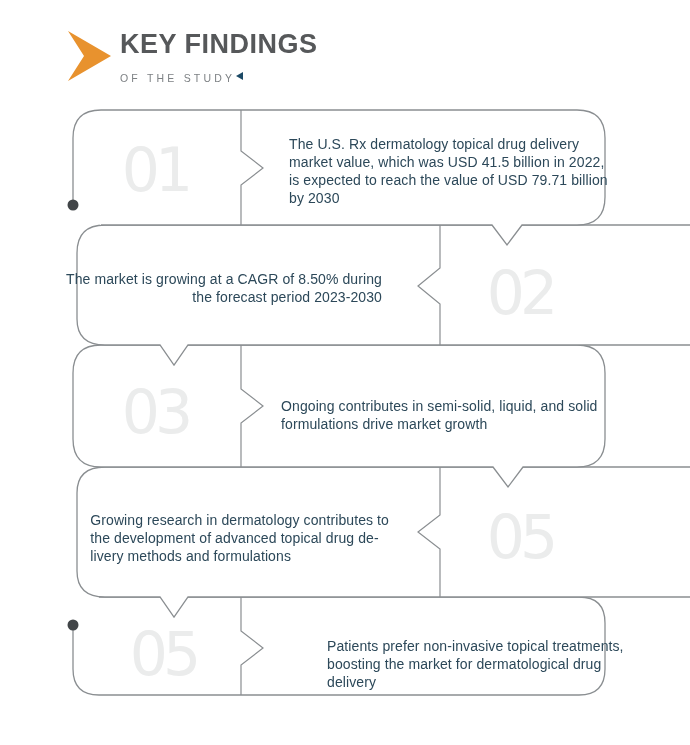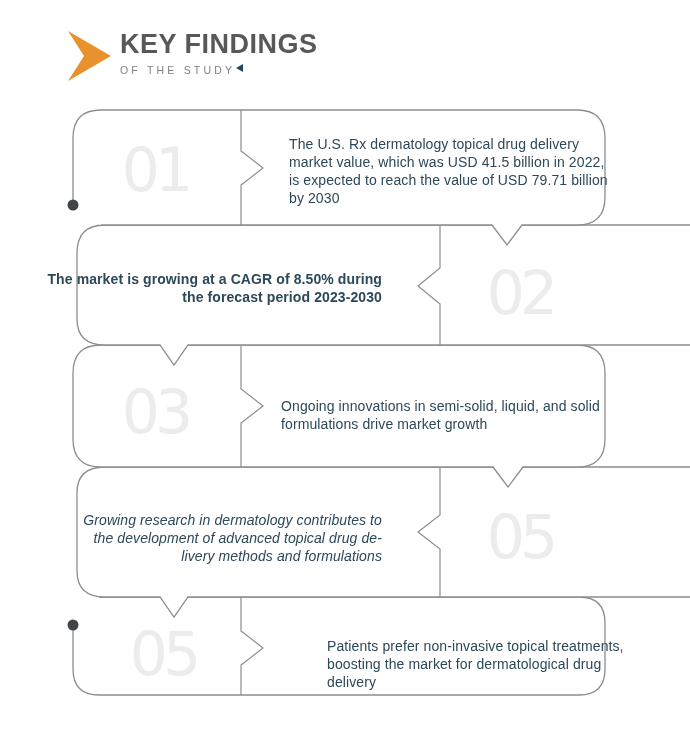--- a/index.html
+++ b/index.html
@@ -13,37 +13,37 @@
   .stage{position:relative;width:690px;height:737px;}
   svg.art{position:absolute;left:0;top:0;}
   .bubble{fill:#ffffff;stroke:var(--border-color);stroke-width:1.3;}
   .divider{fill:none;stroke:var(--border-color);stroke-width:1.2;}
   .dot{fill:var(--marker-dot);stroke:none;}
   .logo-poly{fill:var(--accent-orange);}
 
   .header{position:absolute;left:67px;top:30px;display:flex;align-items:flex-start;}
   .title-wrap{margin-left:7px;}
   .title{font-size:27px;font-weight:bold;letter-spacing:.5px;color:var(--title-color);line-height:1.1;}
-  .subtitle-row{display:flex;align-items:flex-start;margin-top:4px;}
+  .subtitle-row{display:flex;align-items:flex-start;margin-top:12px;}
   .subtitle{font-size:10.5px;letter-spacing:3.2px;color:var(--subtitle-color);}
   .navy-dot{width:0;height:0;border-top:4px solid transparent;border-bottom:4px solid transparent;
             border-right:7px solid var(--navy-dot);margin-left:1px;}
 
   .num{position:absolute;transform:translate(-50%,-50%);font-weight:normal;font-size:60px;
        letter-spacing:-5px;color:var(--number-color);font-family:"DejaVu Sans",sans-serif;
        line-height:1;white-space:nowrap;}
   .n1{left:155px;top:170px;} .n2{left:520px;top:293px;} .n3{left:155px;top:412px;}
   .n4{left:520px;top:537px;} .n5{left:163px;top:654px;}
 
   .txt{position:absolute;font-size:14px;line-height:18px;letter-spacing:.1px;
        color:var(--text-color);white-space:pre-line;}
   .t1{left:289px;top:135px;}
-  .t2{right:308px;top:270px;text-align:right;font-weight:bold;}
+  .t2{right:308px;top:270px;text-align:right;}
   .t3{left:281px;top:397px;}
-  .t4{right:308px;top:511px;text-align:right;font-style:italic;}
+  .t4{right:301px;top:511px;}
   .t5{left:283px;top:637px;margin-left:44px;}
 </style>
 </head>
 <body>
 
 <div class="stage">
 
   <svg class="art" width="690" height="745" viewBox="0 0 690 745">
 
     <path class="bubble" d="M 73 625 L 73 669 Q 73 695 99 695 L 579 695 Q 605 695 605 669 L 605 623 Q 605 597 579 597 L 99 597"></path>
@@ -80,21 +80,21 @@
   <div class="num n3">03</div>
   <div class="num n4">05</div>
   <div class="num n5">05</div>
 
   <div class="txt t1">The U.S. Rx dermatology topical drug delivery
 market value, which was USD 41.5 billion in 2022,
 is expected to reach the value of USD 79.71 billion
 by 2030</div>
   <div class="txt t2">The market is growing at a CAGR of 8.50% during
 the forecast period 2023-2030</div>
-  <div class="txt t3">Ongoing innovations in semi-solid, liquid, and solid
+  <div class="txt t3">Ongoing contributes in semi-solid, liquid, and solid
 formulations drive market growth</div>
   <div class="txt t4">Growing research in dermatology contributes to
 the development of advanced topical drug de-
 livery methods and formulations</div>
   <div class="txt t5">Patients prefer non-invasive topical treatments,
 boosting the market for dermatological drug
 delivery</div>
 
 </div>
 

